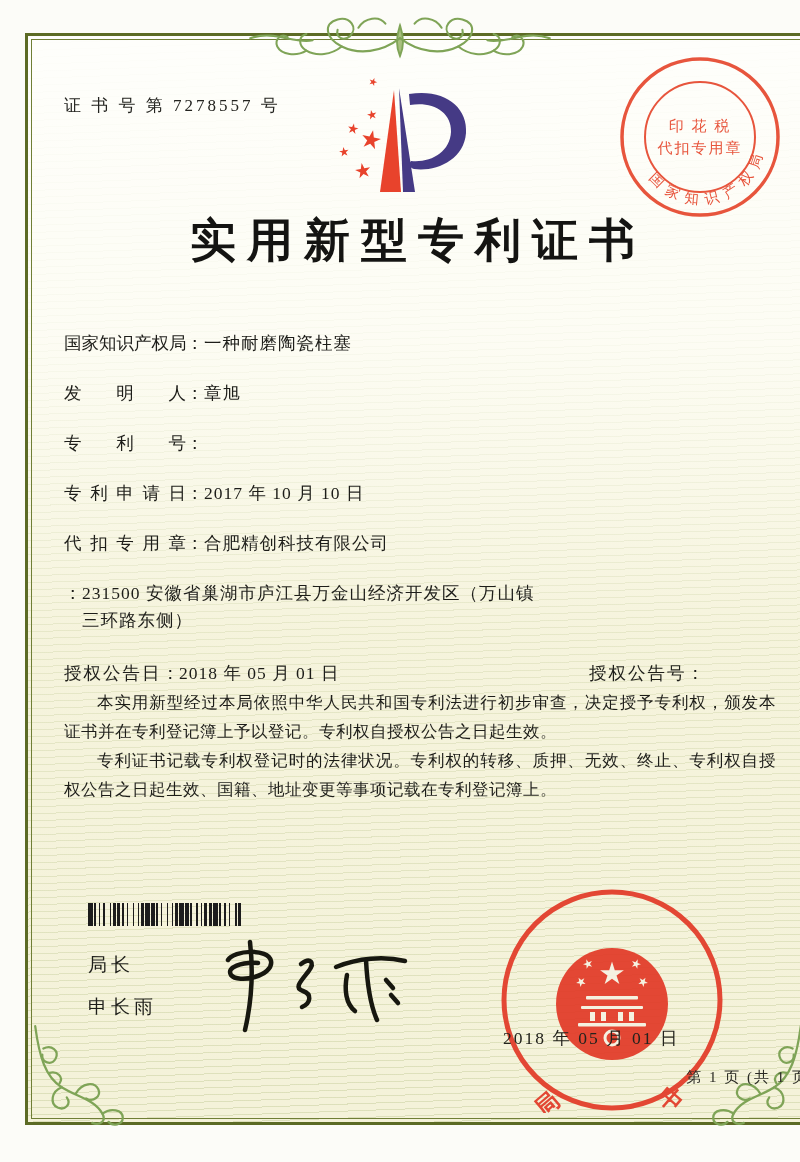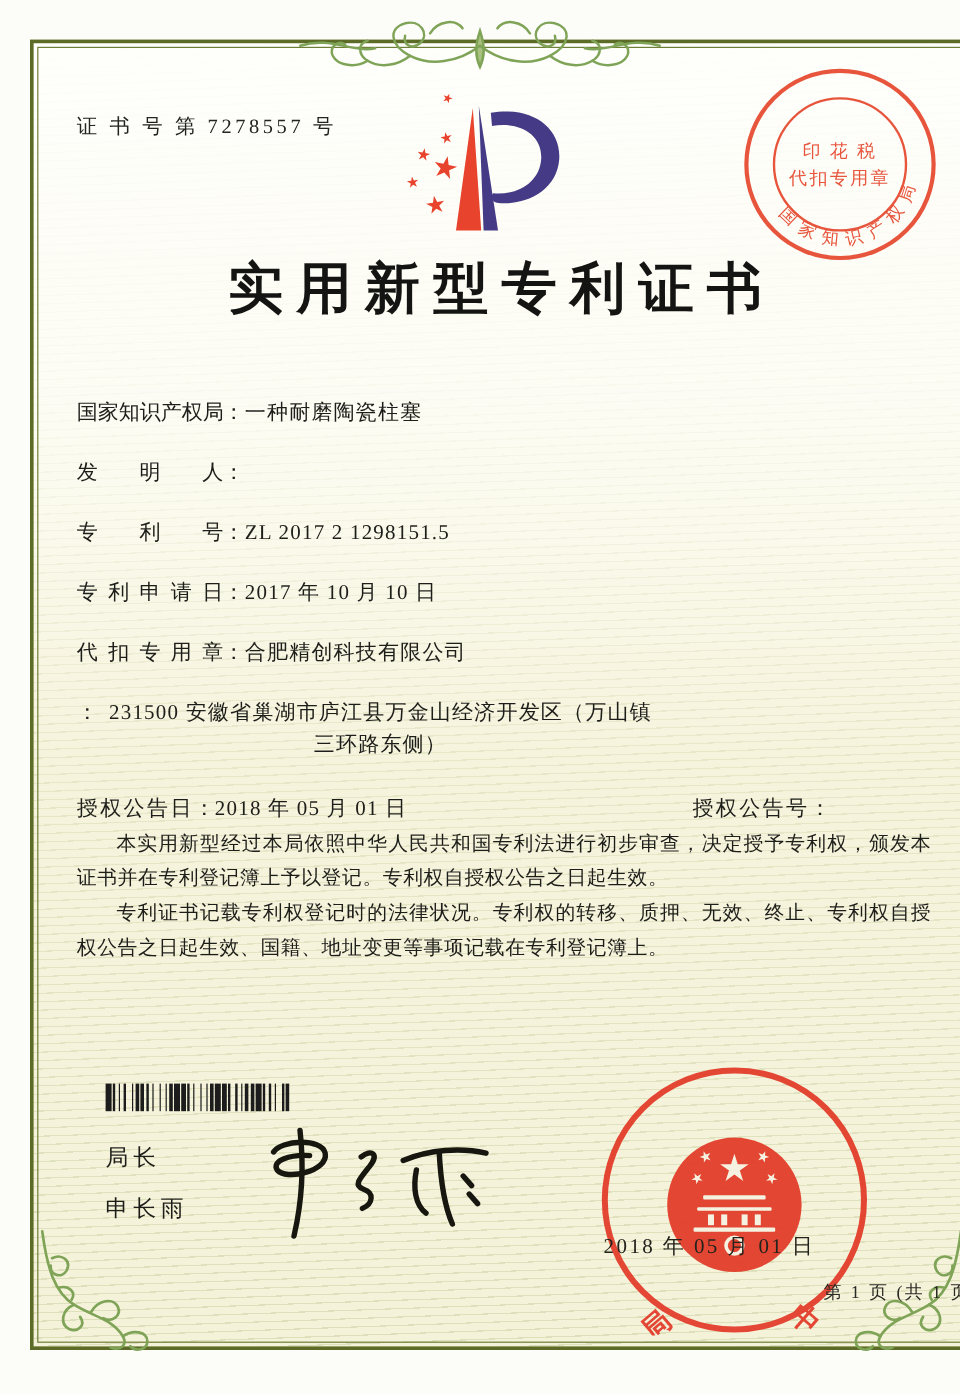--- a/index.html
+++ b/index.html
@@ -32,21 +32,21 @@
 
   
   .fields{position:absolute;left:64px;top:330px;width:672px;color:#1d1d19;font-size:17.5px;}
   .row{display:flex;margin-bottom:23px;line-height:27px;}
   .lbl{display:inline-block;width:122px;text-align:justify;text-align-last:justify;white-space:nowrap;}
   .colon{width:18px;}
   .val{flex:1;letter-spacing:1px;}
   .grant-row{display:flex;margin-top:26px;line-height:27px;}
   .pair{display:flex;}
   .pair .plbl{letter-spacing:2px;}
-  .pair-right{margin-left:auto;margin-right:44px;}
+  .pair-right{margin-left:auto;margin-right:32px;}
 
   
   .body-text{position:absolute;left:64px;right:60px;top:688px;color:#1d1d19;
     font-size:16.5px;line-height:29px;text-align:justify;letter-spacing:.5px;}
   .body-text p{margin:0;text-indent:2em;}
 
   
   .barcode{position:absolute;left:88px;top:903px;width:308px;height:23px;display:flex;align-items:stretch;}
   .barcode .bar{background:#1c1c1c;}
   .barcode .gap{background:transparent;}
@@ -156,39 +156,39 @@
 
   <div class="fields">
     <div class="row">
       <span class="lbl">国家知识产权局</span>
         <span class="colon">：</span>
       <span class="val">一种耐磨陶瓷柱塞</span>
     </div>
     <div class="row">
       <span class="lbl">发明人</span>
         <span class="colon">：</span>
+      <span class="val">章旭</span>
     </div>
     <div class="row">
       <span class="lbl">专利号</span>
         <span class="colon">：</span>
-      <span class="val">ZL 2017 2 1298151.5</span>
     </div>
     <div class="row">
       <span class="lbl">专利申请日</span>
         <span class="colon">：</span>
       <span class="val">2017 年 10 月 10 日</span>
     </div>
     <div class="row">
       <span class="lbl">代扣专用章</span>
         <span class="colon">：</span>
       <span class="val">合肥精创科技有限公司</span>
     </div>
     <div class="row" style="margin-bottom:0;">
         <span class="colon">：</span>
-      <span class="val" style="max-width:470px;text-align:center;">231500 安徽省巢湖市庐江县万金山经济开发区（万山镇三环路东侧）</span>
+      <span class="val" style="max-width:470px;">231500 安徽省巢湖市庐江县万金山经济开发区（万山镇三环路东侧）</span>
     </div>
     <div class="grant-row">
       <span class="pair">
         <span class="plbl">授权公告日</span>
           <span>：</span>
         <span class="val">2018 年 05 月 01 日</span>
       </span>
       <span class="pair pair-right">
         <span class="plbl">授权公告号</span>
           <span>：</span>

